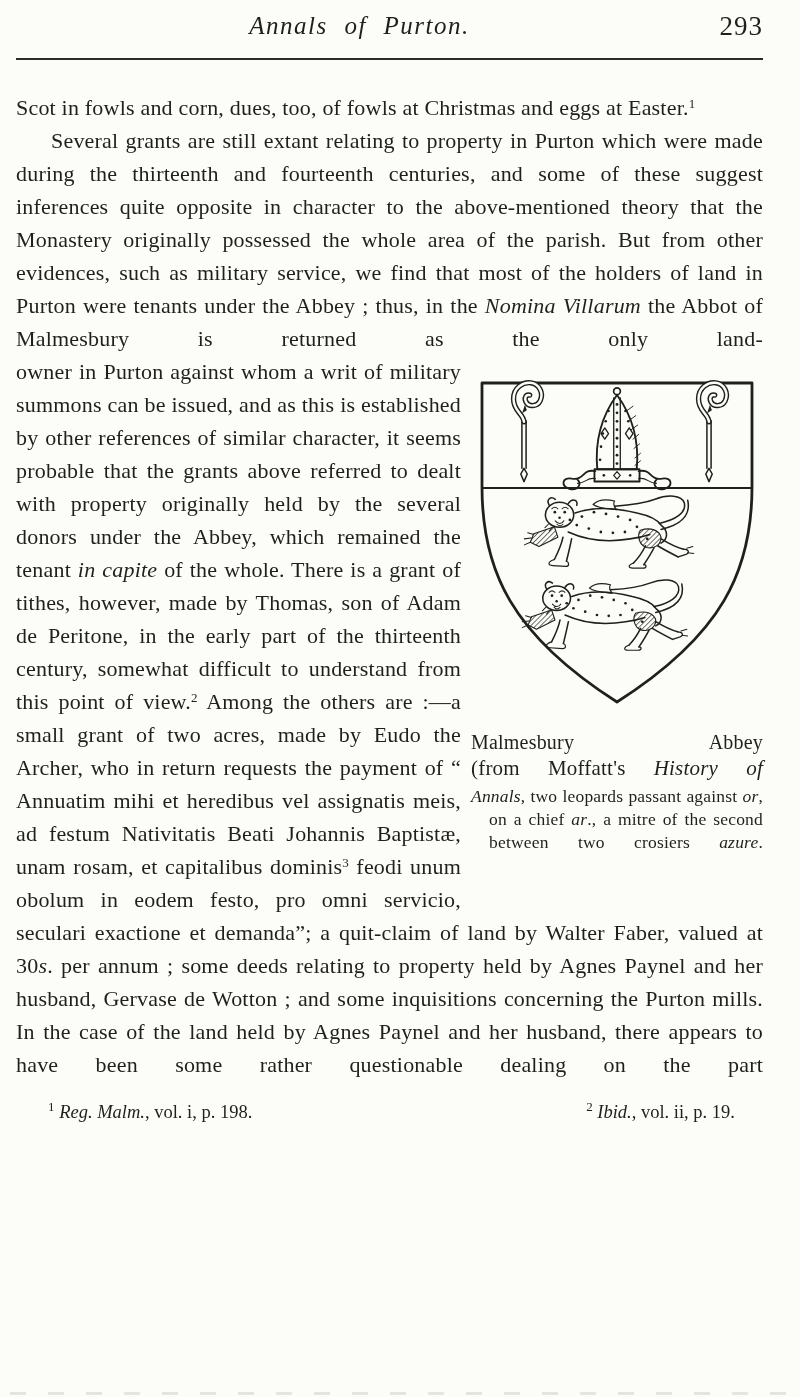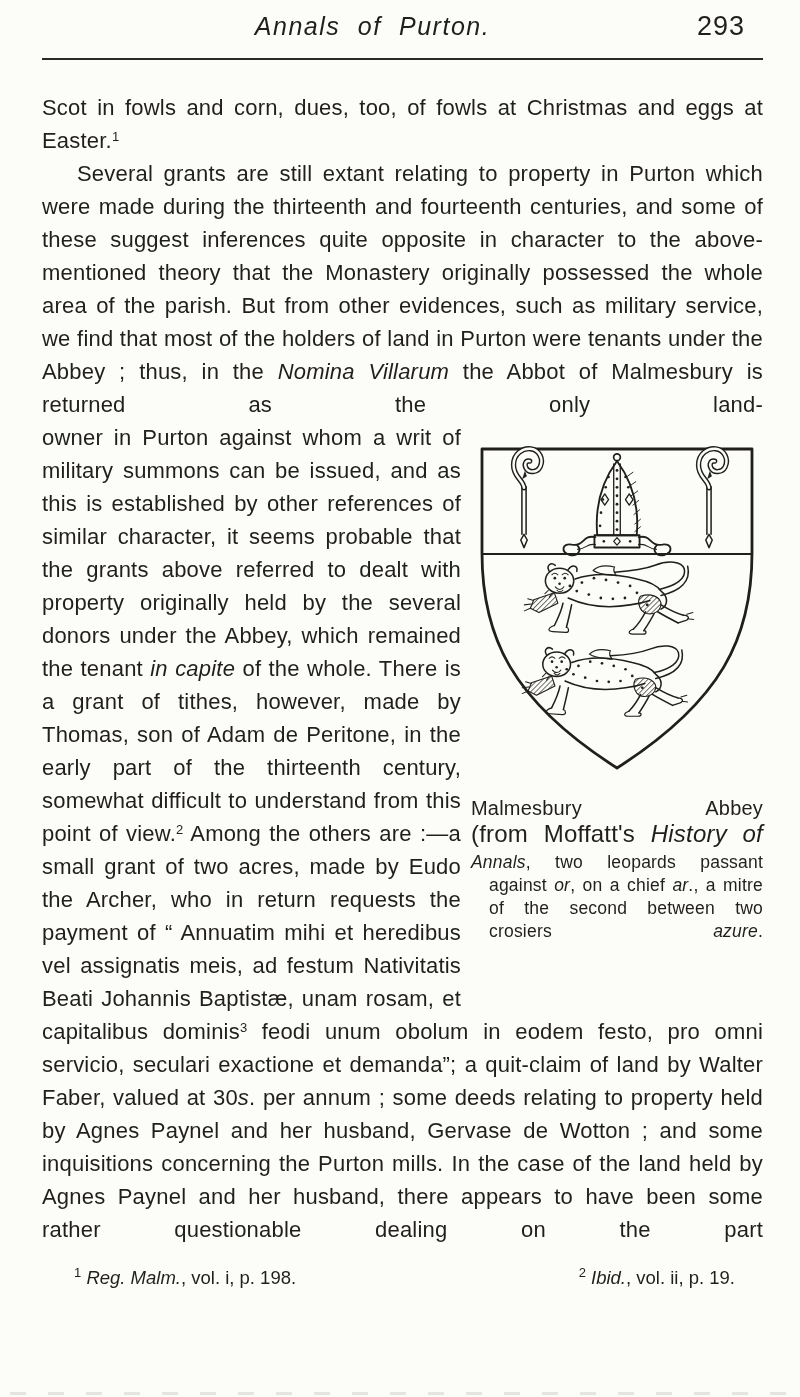--- a/index.html
+++ b/index.html
@@ -6,37 +6,37 @@
     --paper:#fcfcf9;
     --ink:#211f1c;
     --rule:#2b2a27;
   }
   html,body{margin:0;padding:0;background:var(--paper);}
   .page{
     position:relative;
     width:800px;height:1397px;
     background:var(--paper);
     color:var(--ink);
-    font-family:Liberation Sans, sans-serif;
+    font-family:Liberation Serif, serif;
     box-sizing:border-box;
-    padding:0 37px 0 42px;
+    padding:0 37px 0 16px;
     overflow:hidden;
   }
   
   .pagehead{position:relative;height:58px;}
   .running-title{
     position:absolute;left:0;right:60px;top:12px;
     text-align:center;
     font-style:italic;
     font-size:25px;
     letter-spacing:1.5px;
     word-spacing:9px;
   }
   .page-number{
-    position:absolute;right:18px;top:11px;
+    position:absolute;right:0;top:11px;
     font-size:27px;letter-spacing:1px;
   }
   .headrule{
     border:none;margin:0;
     border-top:2px solid var(--rule);
   }
   
   .bodytext{margin-top:31px;font-size:22px;line-height:33px;}
   .para{
     margin:0;
@@ -49,21 +49,21 @@
   .it{font-style:italic;}
   
   .figure{
     float:right;
     width:292px;
     margin:0 0 40px 10px;
     text-align:center;
   }
   .arms{display:block;margin:20px auto 0 auto;}
   .cap-title{display:block;font-size:20px;line-height:26px;margin-top:20px;}
-  .cap-src{display:block;font-size:24px;line-height:26px;}
+  .cap-src{display:block;font-size:21px;line-height:26px;}
   .cap-line{display:block;}
   .cap-blazon{
     display:block;
     font-size:17.5px;line-height:23px;
     text-align:justify;
     padding-left:18px;text-indent:-18px;
     margin-top:4px;
   }
   
   .footnotes{clear:none;margin-top:16px;font-size:18.5px;line-height:31px;}

